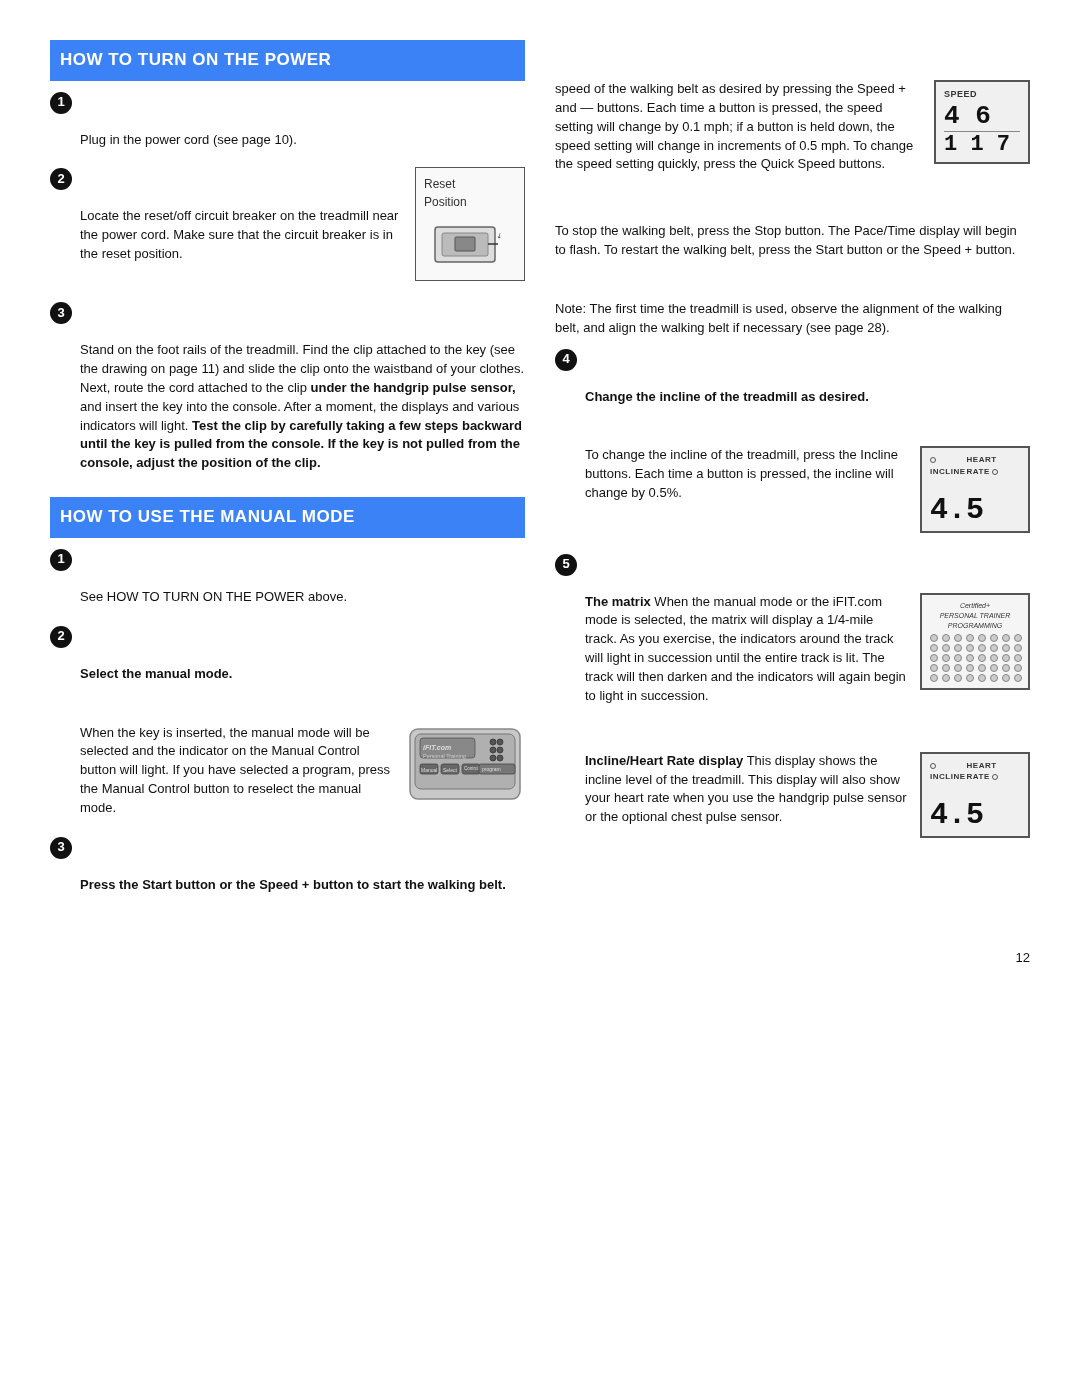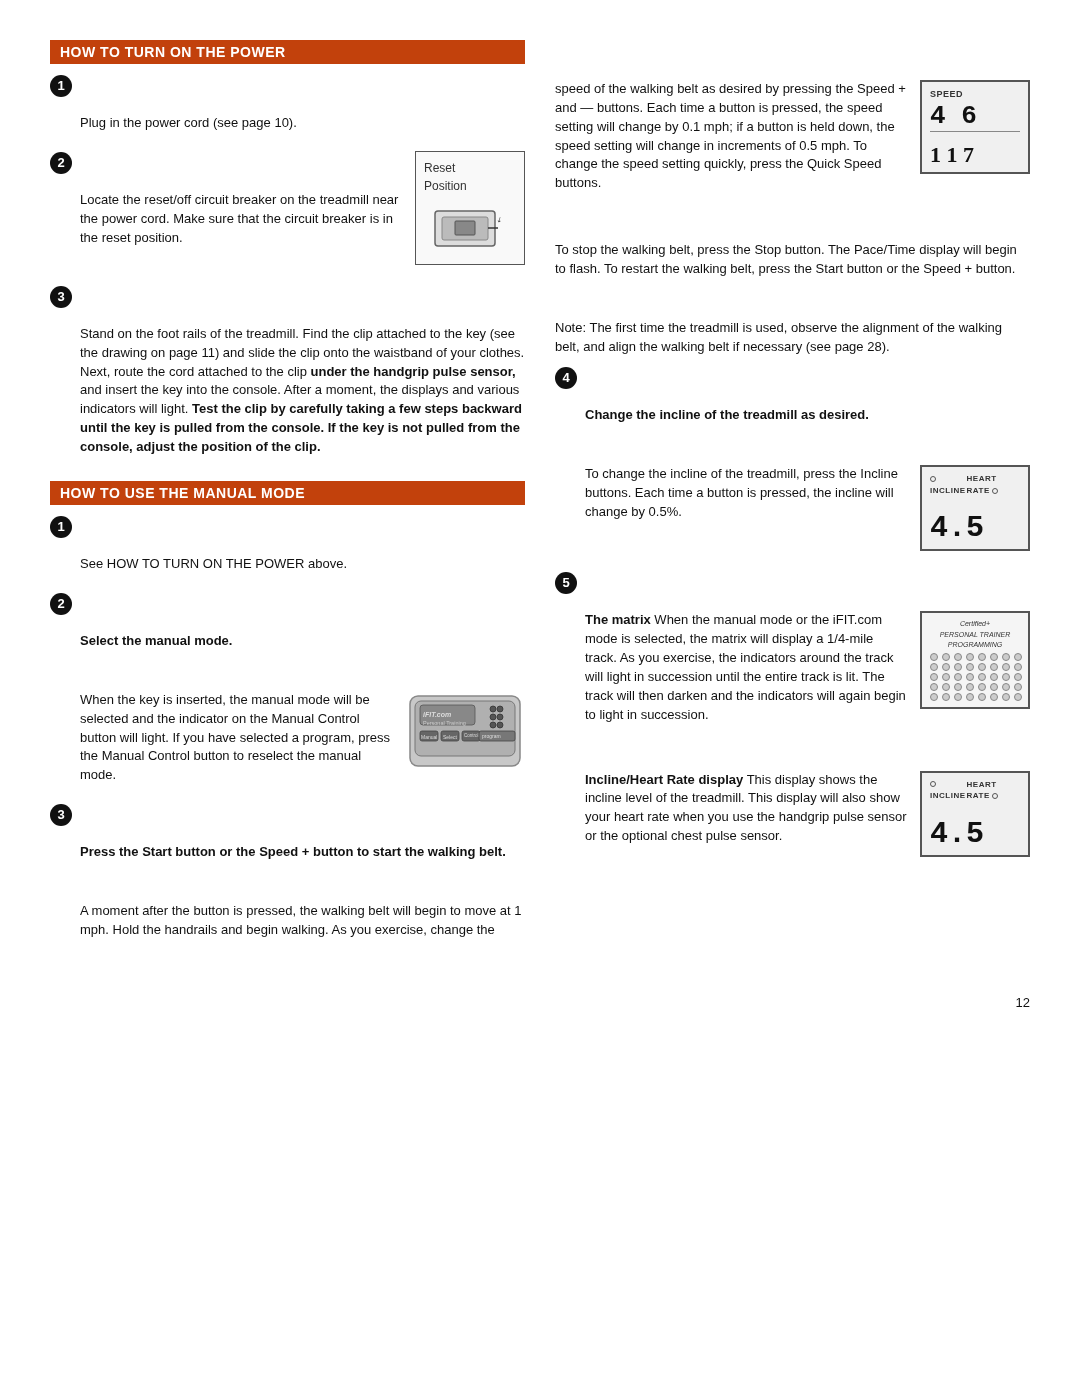--- a/index.html
+++ b/index.html
@@ -15,25 +15,25 @@
     }
     .page-layout {
       display: grid;
       grid-template-columns: 1fr 1fr;
       gap: 0 30px;
     }
     .left-col, .right-col { }
 
     
     .section-header {
-      background: #c2410c;
+      background: #3b82f6;
       color: #fff;
       font-weight: bold;
-      font-size: 14px;
-      padding: 2px 10px;
+      font-size: 17px;
+      padding: 8px 10px;
       margin-bottom: 10px;
       letter-spacing: 0.5px;
     }
 
     
     .step {
       display: flex;
       align-items: flex-start;
       margin-bottom: 12px;
       gap: 8px;
@@ -73,46 +73,46 @@
       align-items: center;
       width: 110px;
       background: #f9f9f9;
     }
     .reset-box-label { margin-bottom: 6px; font-size: 12px; text-align: left; width: 100%; }
 
     
     .speed-display {
       border: 2px solid #555;
       padding: 6px 8px;
-      width: 110px;
+      width: 96px;
       background: #f0f0f0;
     }
     .speed-display .disp-label {
       font-size: 9px;
       color: #333;
       font-weight: bold;
       letter-spacing: 0.5px;
       margin-bottom: 2px;
     }
     .speed-display .disp-num {
       font-size: 26px;
       font-weight: bold;
       font-family: 'Courier New', monospace;
       color: #111;
       line-height: 1;
     }
     .speed-display .disp-num2 {
       font-size: 22px;
       font-weight: bold;
-      font-family: Liberation Serif, serif;
+      font-family: Liberation Mono, monospace;
       color: #111;
       line-height: 1;
       border-top: 1px solid #888;
       margin-top: 2px;
-      padding-top: 12px;
+      padding-top: 2px;
     }
 
     
     .incline-display {
       border: 2px solid #555;
       padding: 6px 8px;
       width: 110px;
       background: #f0f0f0;
     }
     .incline-display .incl-labels {
@@ -276,21 +276,20 @@
             </div>
             <p>When the key is inserted, the manual mode will be selected and the indicator on the Manual Control button will light. If you have selected a program, press the Manual Control button to reselect the manual mode.</p>
           </div>
         </div>
       </div>
 
       <div class="step">
         <div class="step-num">3</div>
         <div class="step-content">
           <p><strong>Press the Start button or the Speed + button to start the walking belt.</strong></p>
-          <p>A moment after the button is pressed, the walking belt will begin to move at 1 mph. Hold the handrails and begin walking. As you exercise, change the</p>
         </div>
       </div>
 
     </div>
 
   </div>
 
   <div class="right-col">
 
     <div class="clearfix" style="margin-bottom:12px;">

